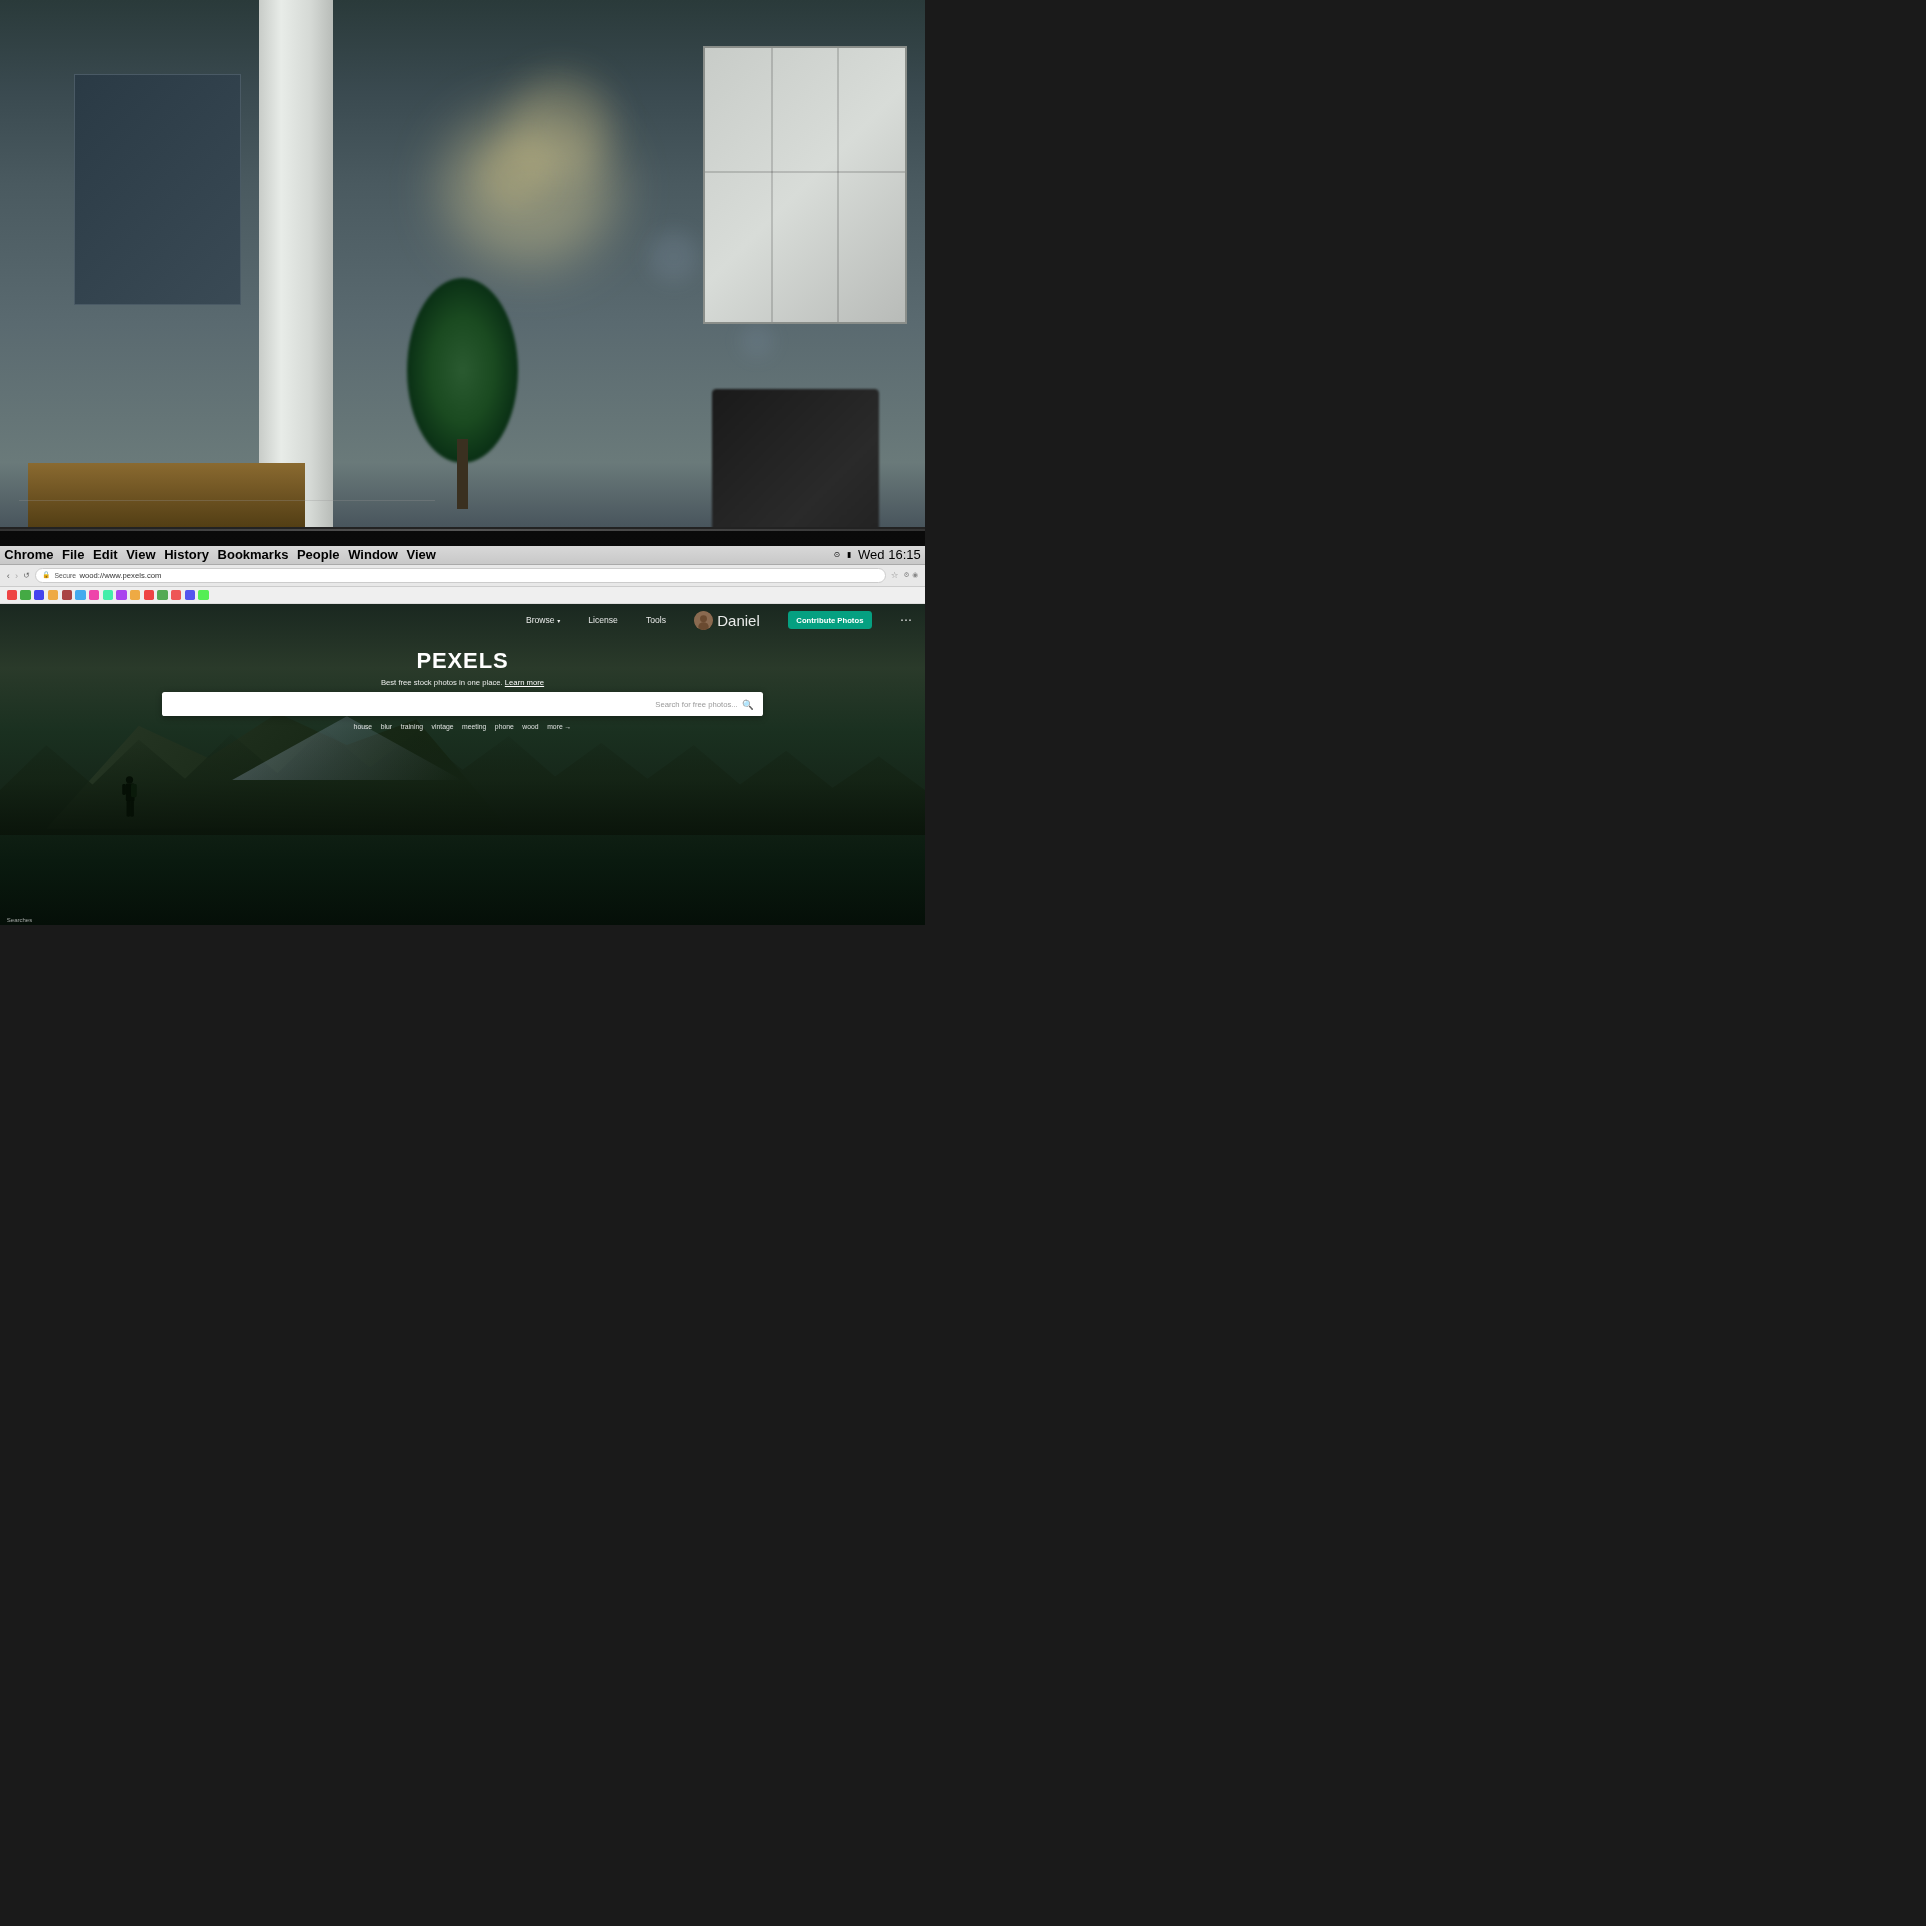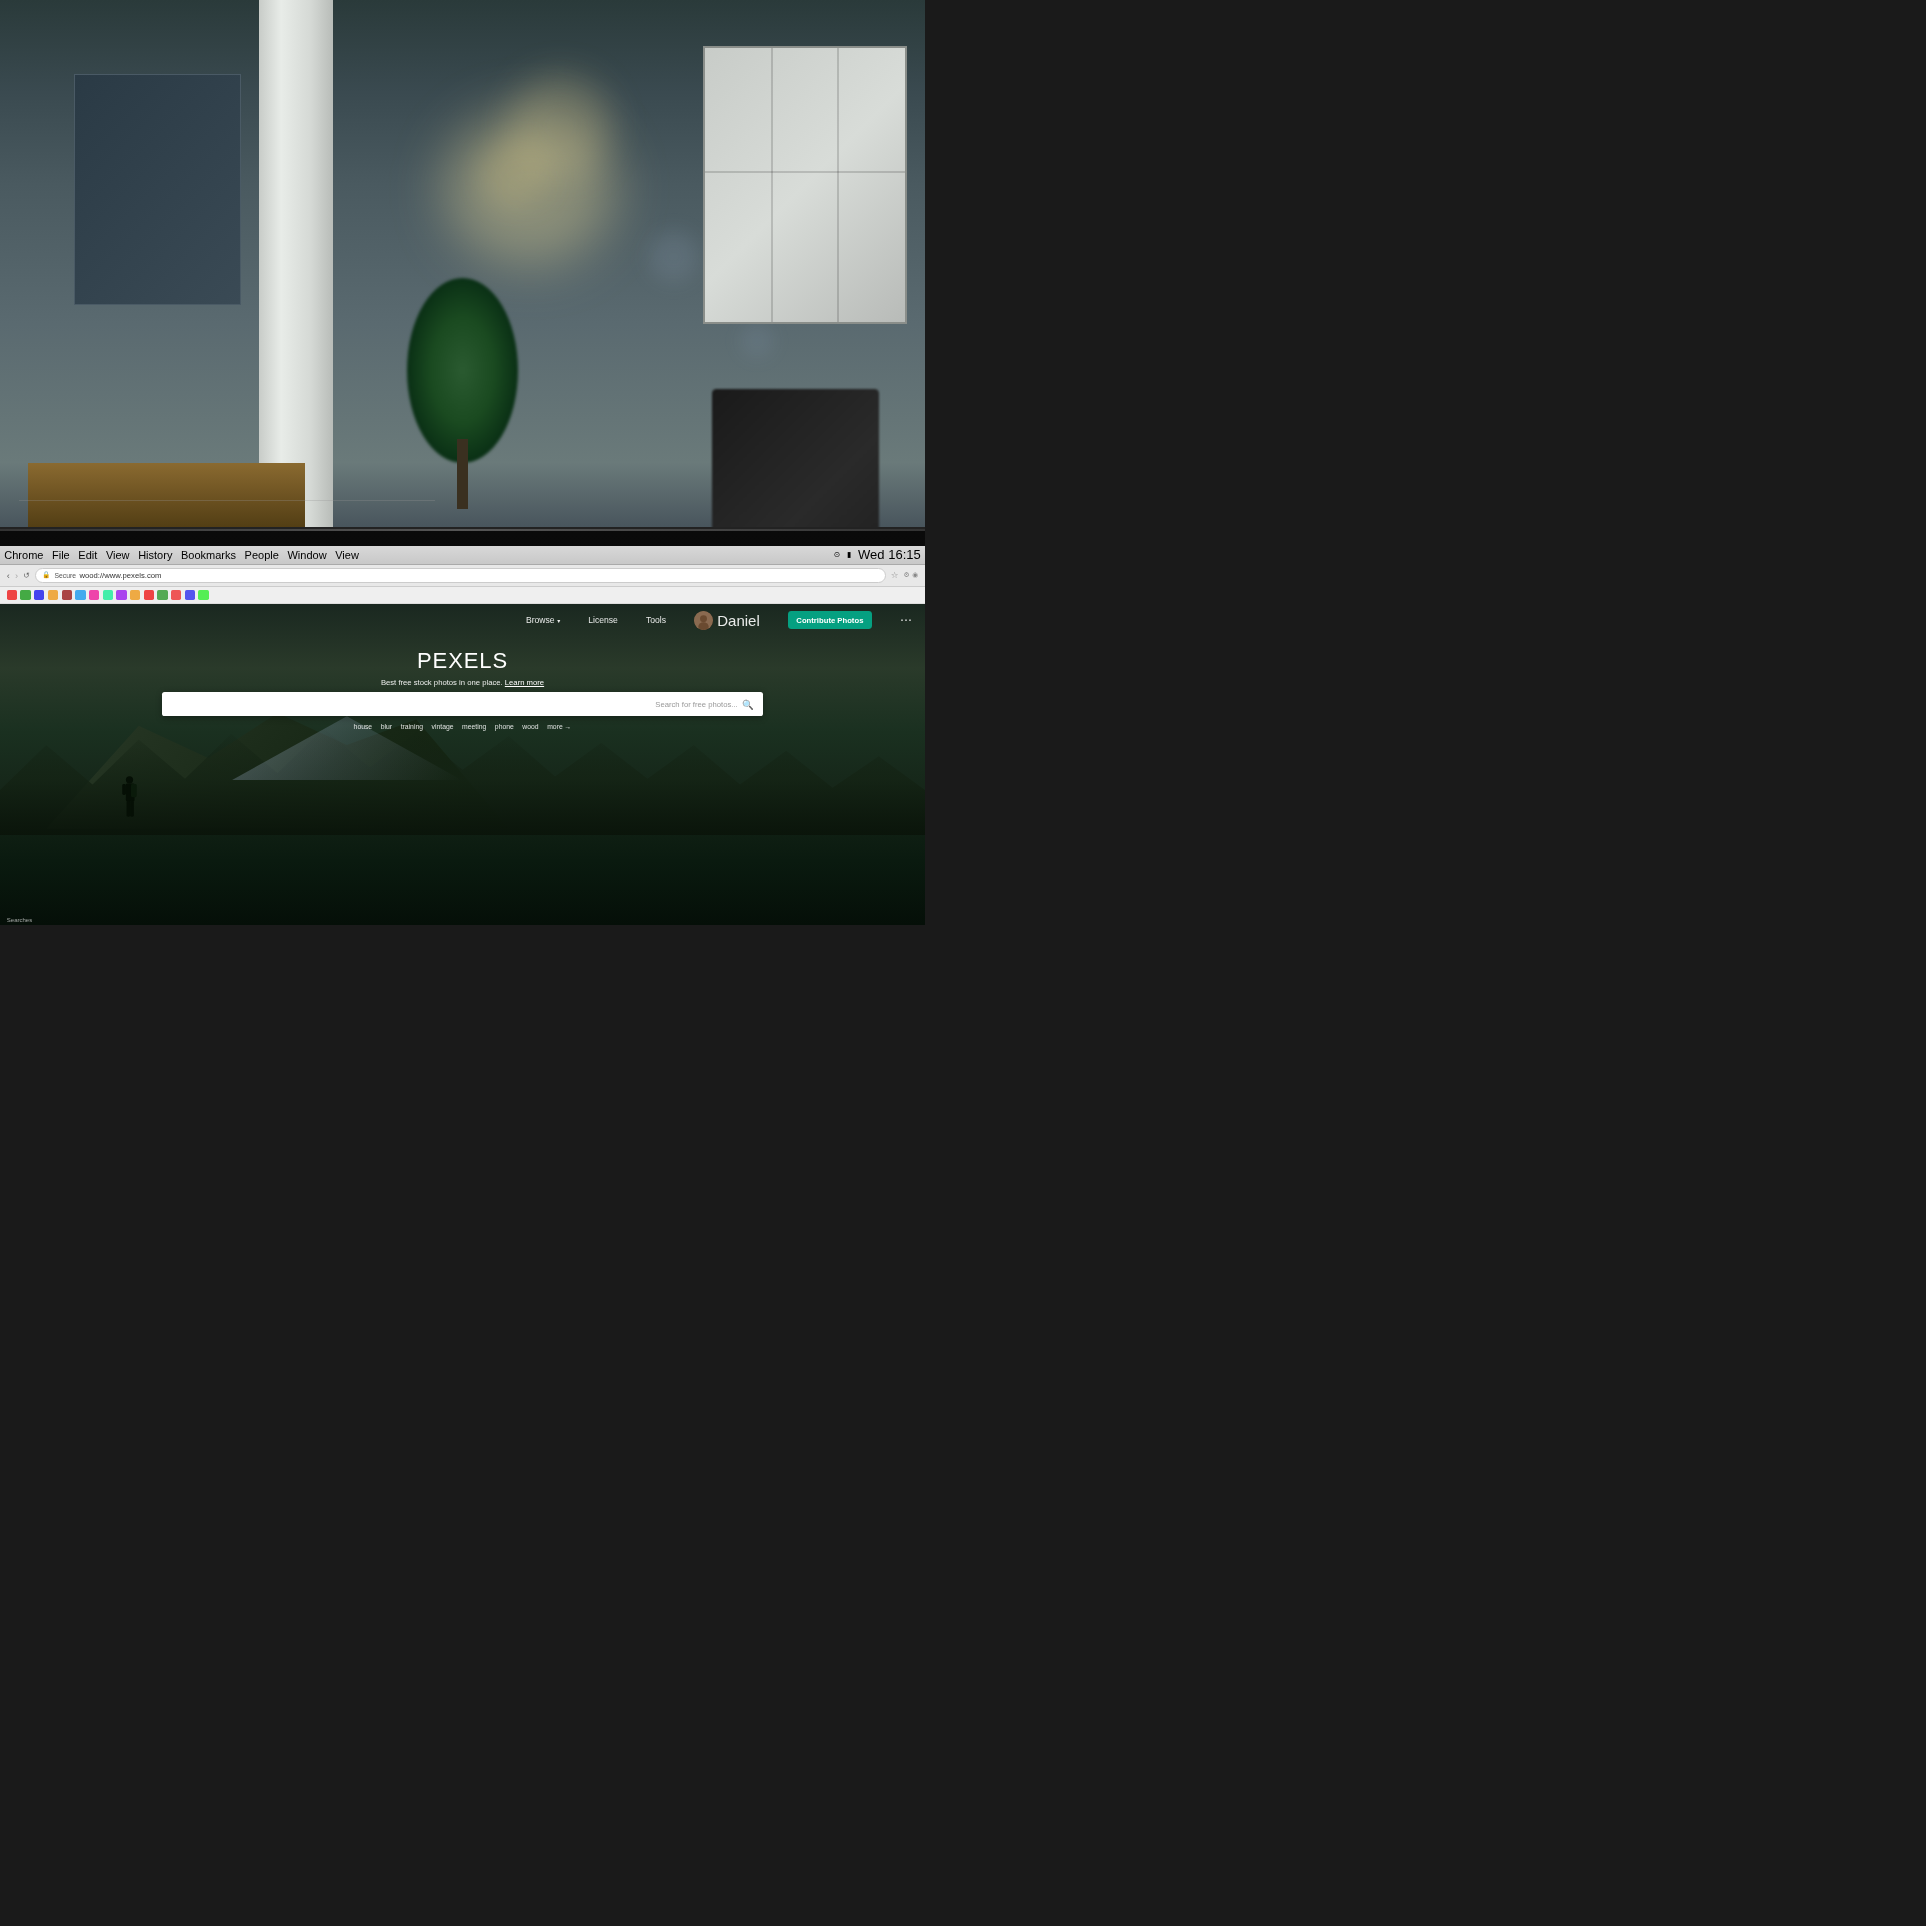--- a/index.html
+++ b/index.html
@@ -161,22 +161,23 @@
     
     .mac-menu {
       display: flex;
       align-items: center;
       gap: 8.6px;
       font-size: 7.7px;
       color: #000;
     }
 
     .mac-menu-item {
-      font-size: 11px;
+      font-size: 13px;
       color: #000;
+      font-weight: bold;
     }
 
     .mac-right {
       margin-left: auto;
       display: flex;
       align-items: center;
       gap: 6.8px;
       font-size: 7.7px;
       color: #000;
     }
@@ -370,21 +371,21 @@
       right: 0;
       display: flex;
       flex-direction: column;
       align-items: center;
       padding-top: 10.3px;
       z-index: 5;
     }
 
     .pexels-logo {
       font-size: 22px;
-      font-weight: 400;
+      font-weight: 700;
       color: white;
       letter-spacing: 0.9px;
       margin-bottom: 4.3px;
     }
 
     .pexels-tagline {
       font-size: 7.7px;
       color: rgba(255,255,255,0.9);
       margin-bottom: 5px;
       text-align: center;

